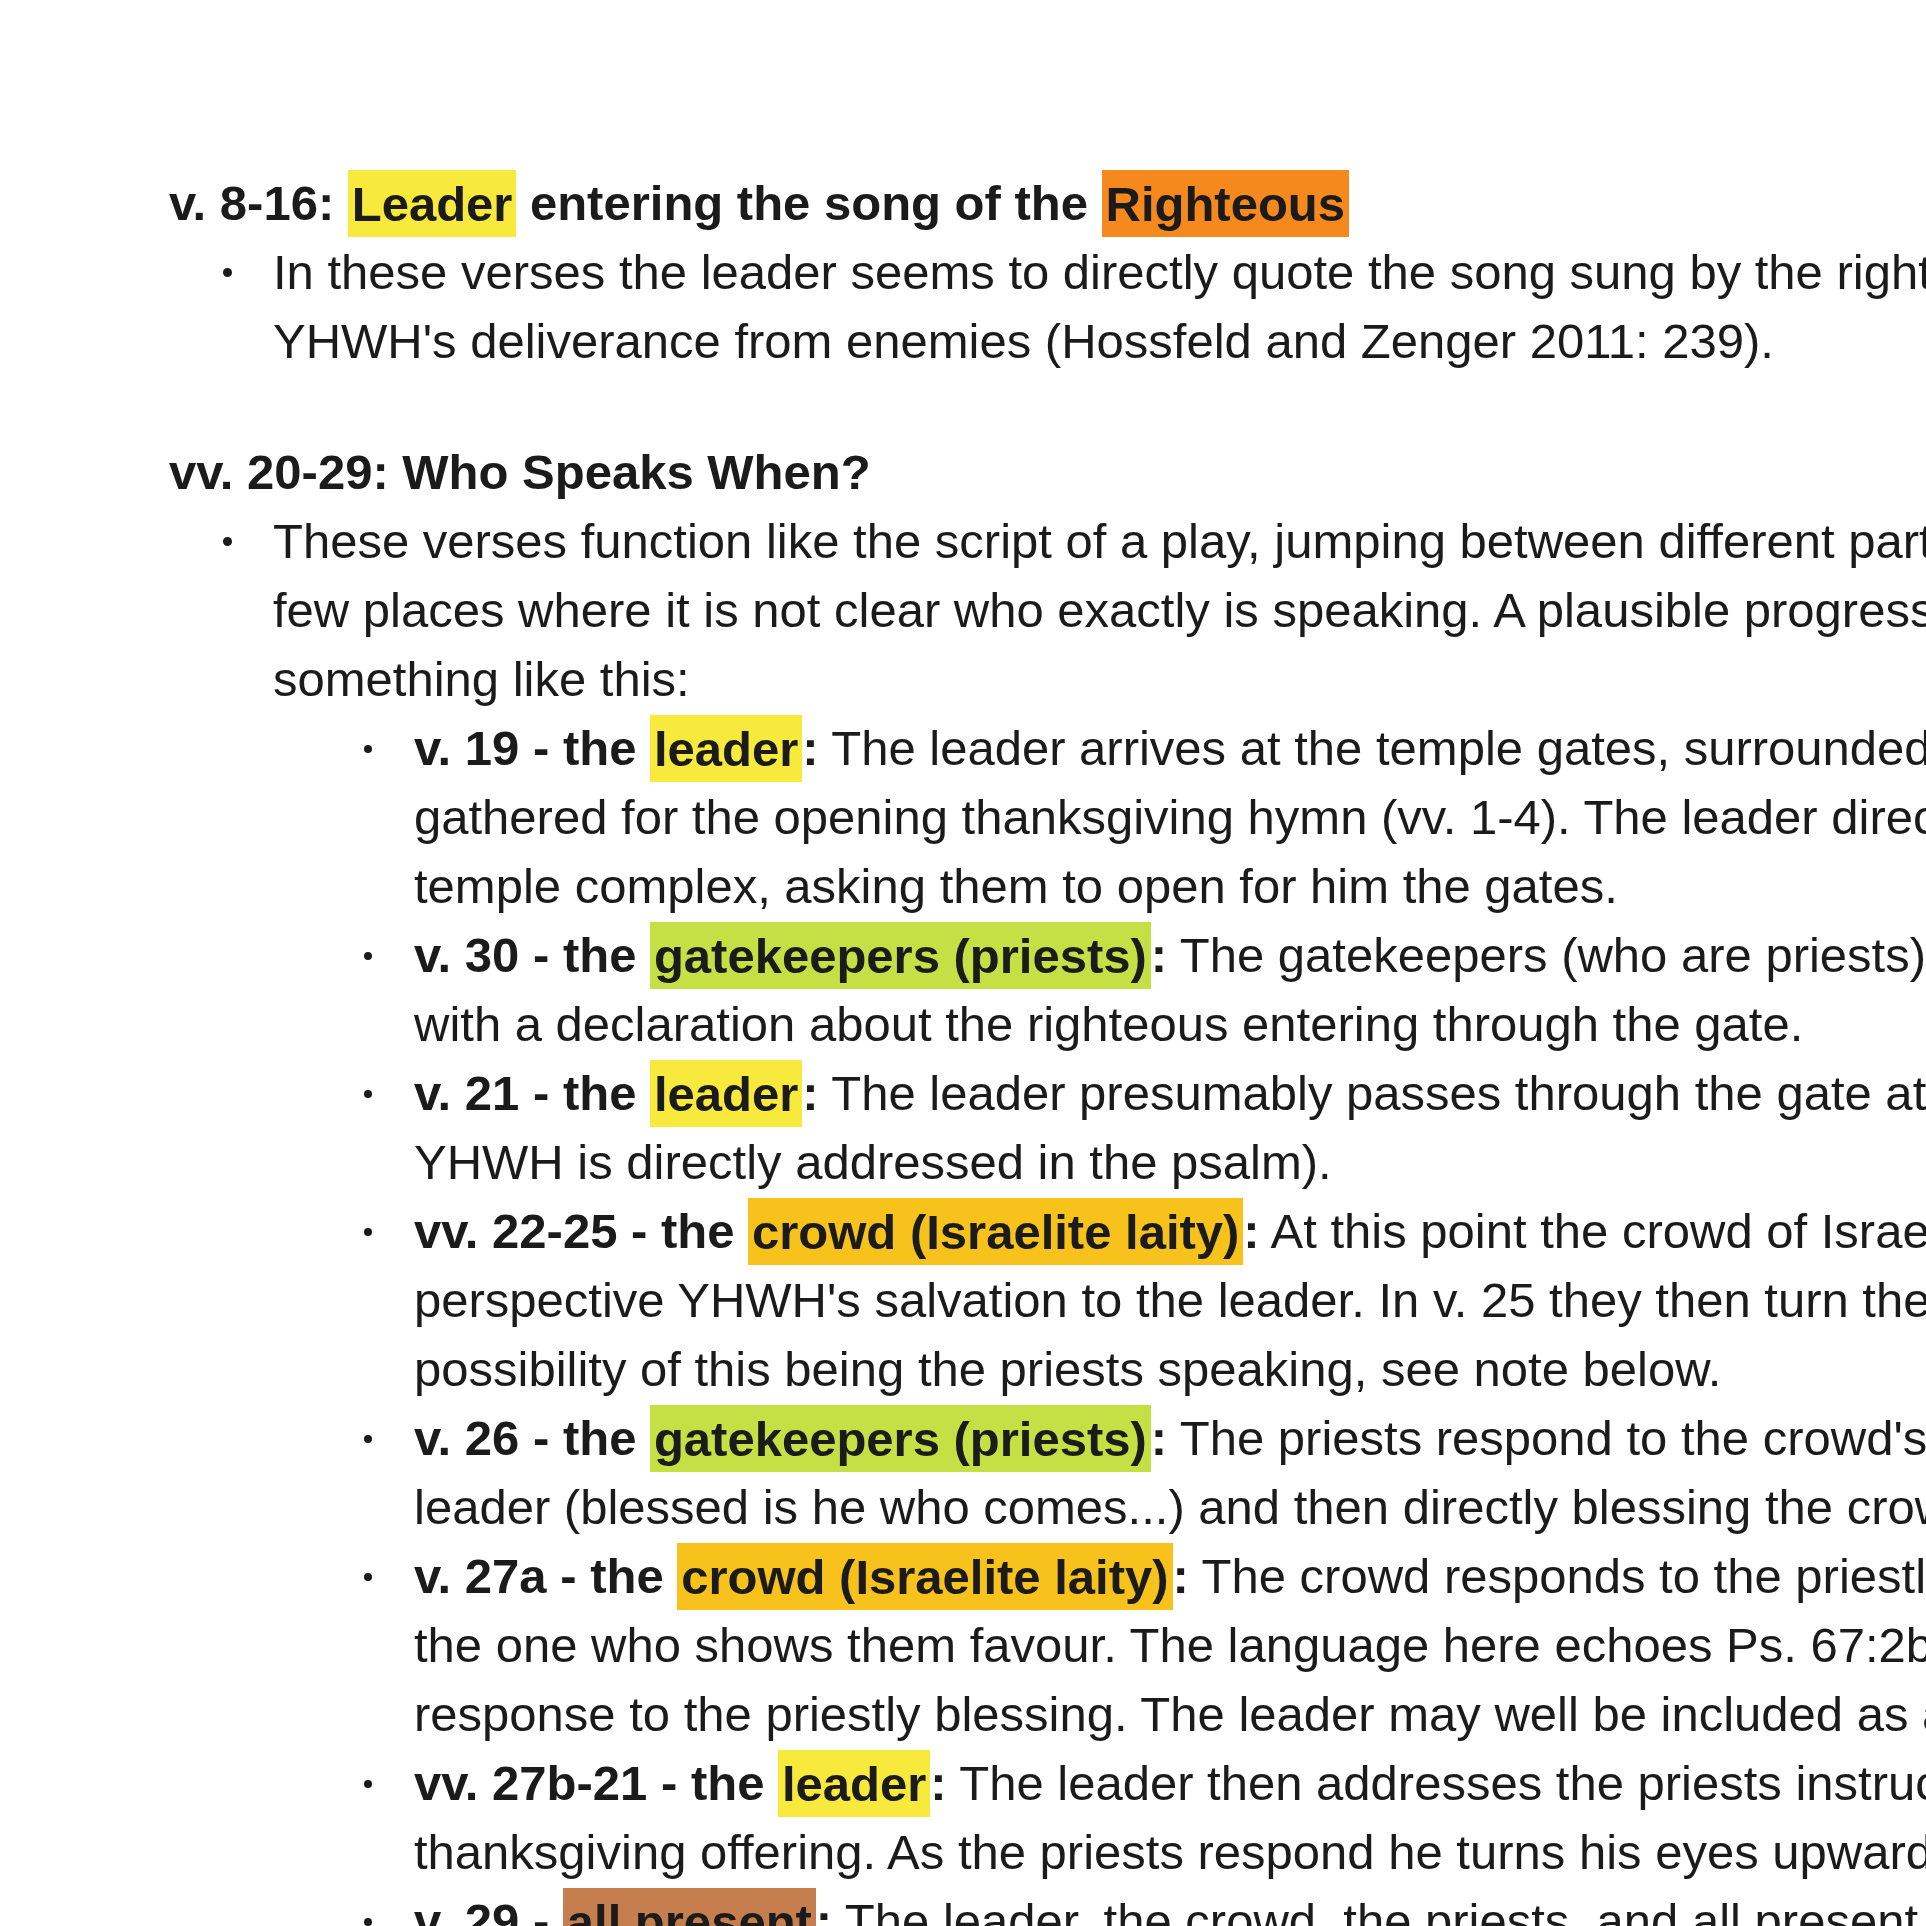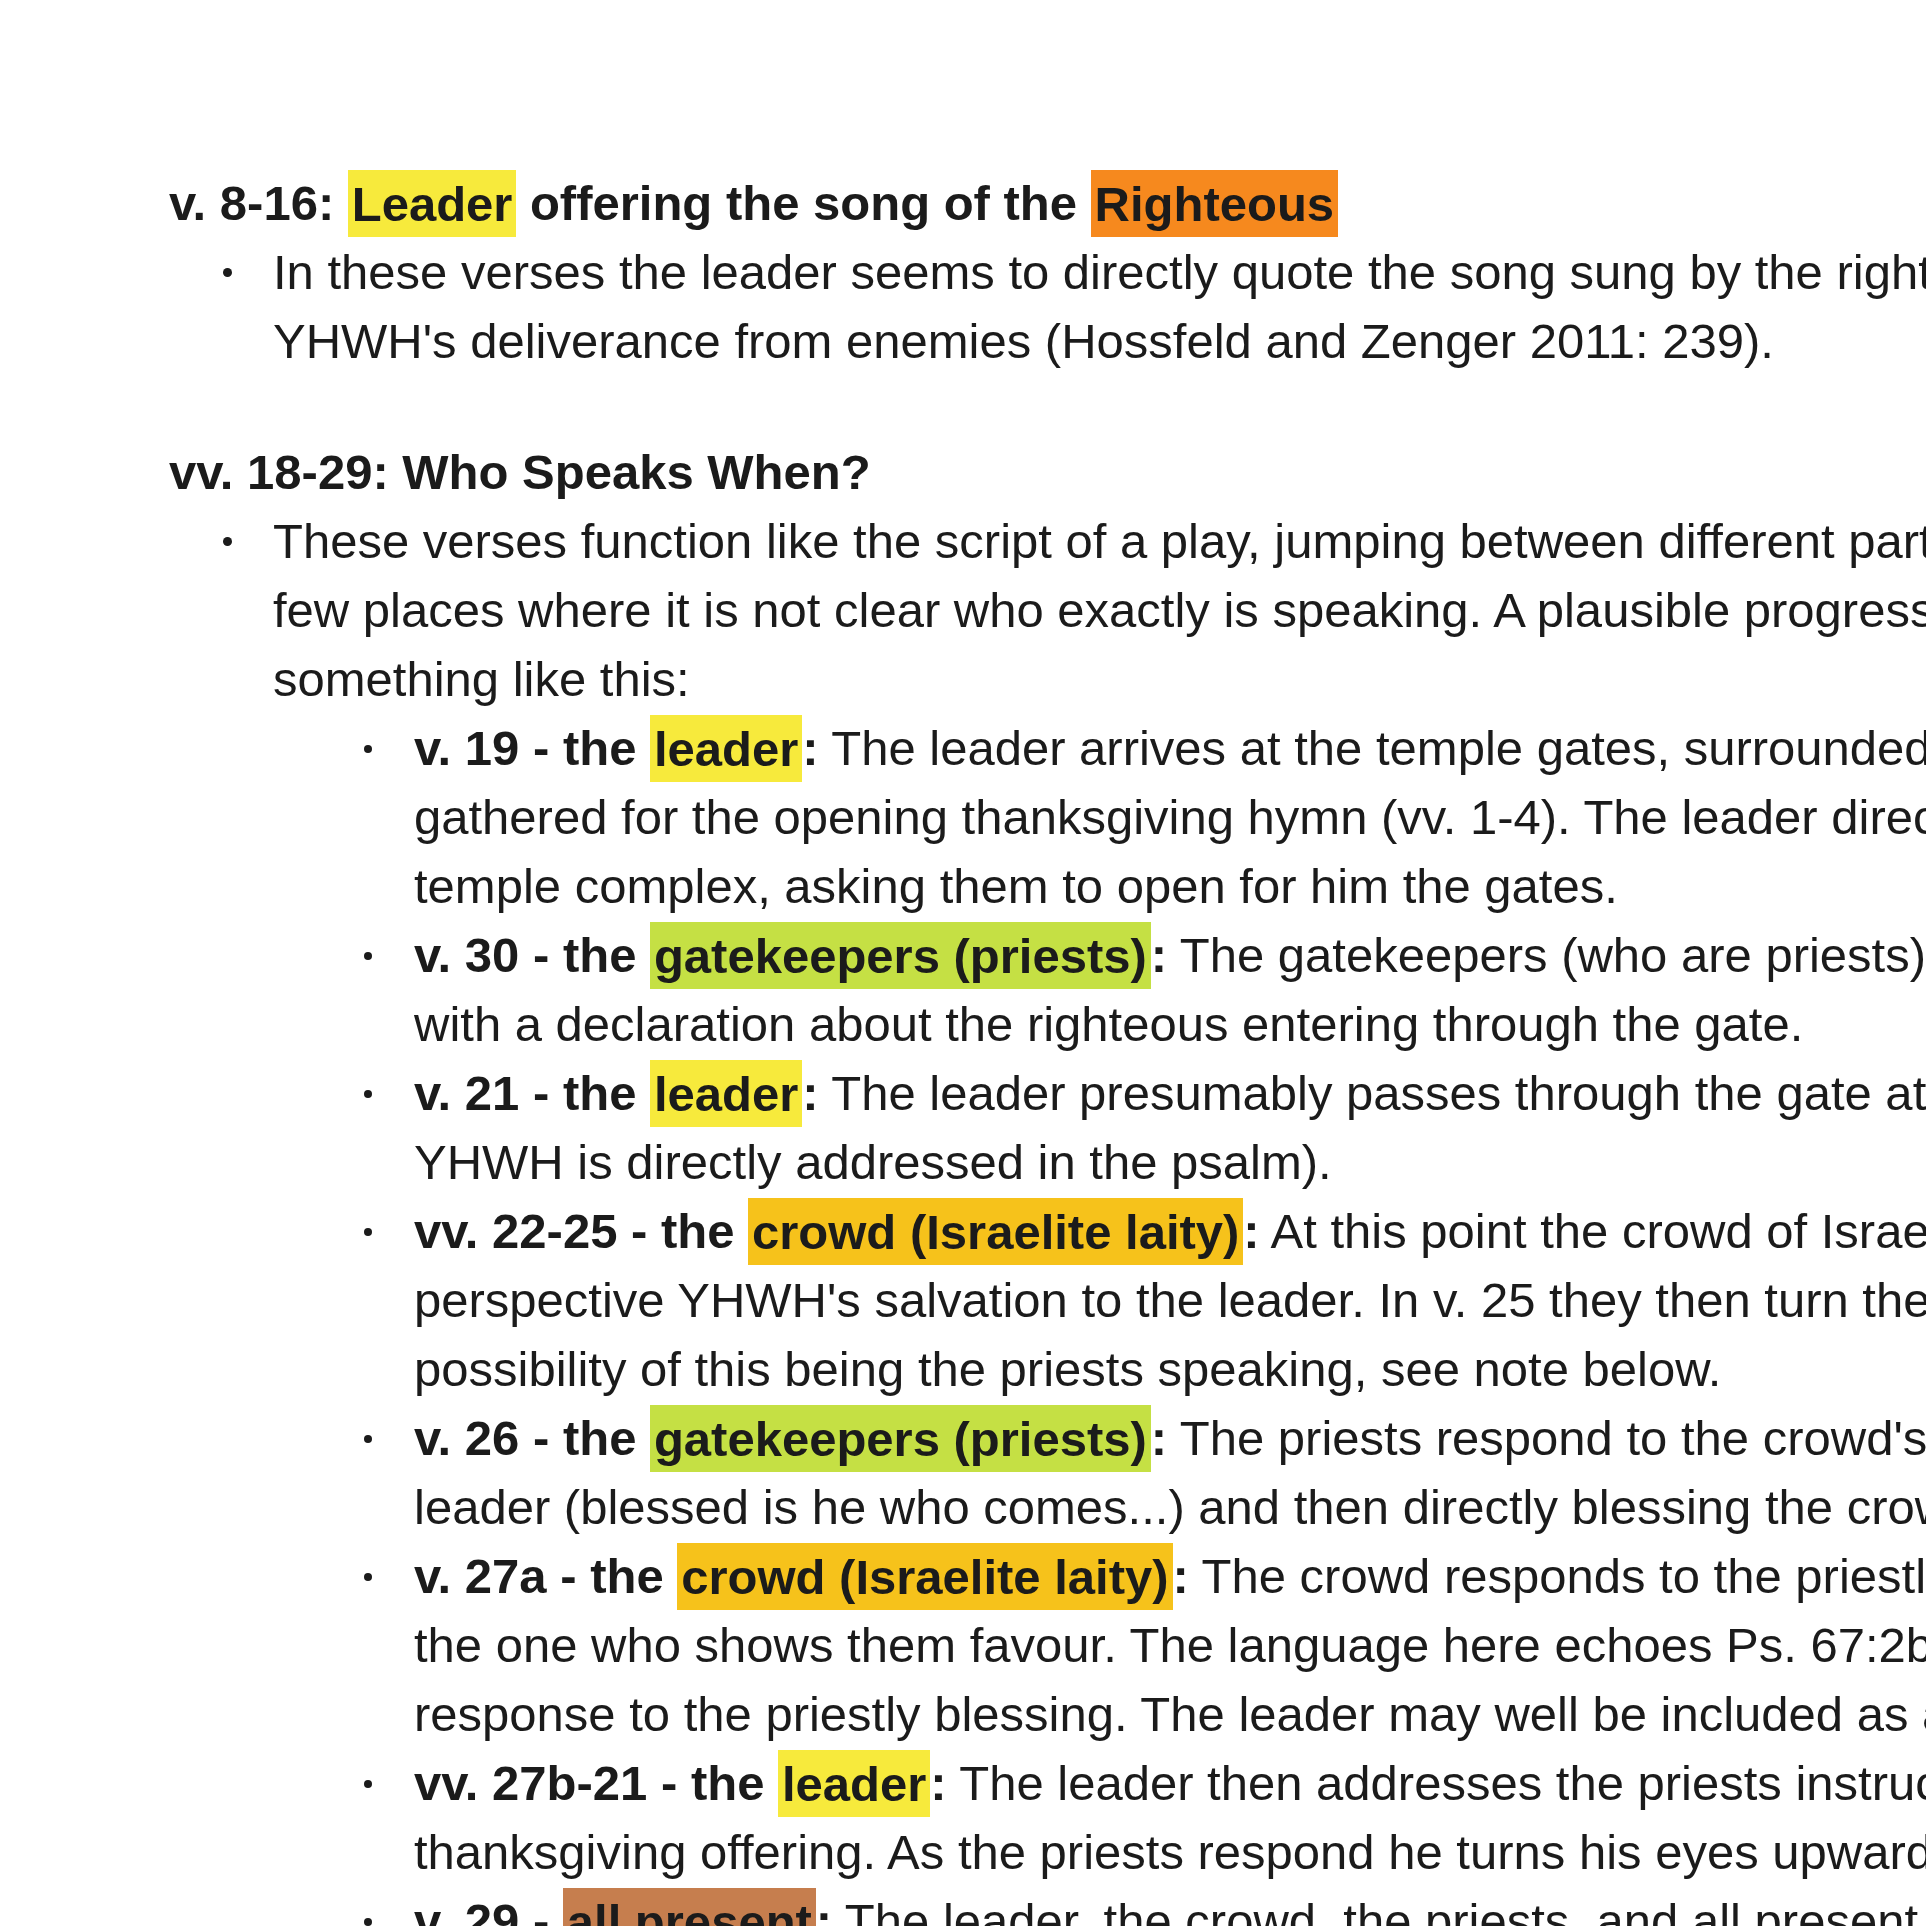--- a/index.html
+++ b/index.html
@@ -58,29 +58,29 @@
   }
   .b { font-weight: 700; }
   .hl { padding: 6.5px 3.9px; text-align: right; }
 </style>
 </head>
 <body>
 
 <div class="page">
   <div>
       <section class="doc-section">
-        <h2 class="heading"><span>v. 8-16: </span><span class="hl" style="background-color: rgb(247, 234, 60);">Leader</span><span> offering the song of the </span><span class="hl" style="background-color: rgb(246, 137, 30); margin-top: 32px;">Righteous</span></h2>
+        <h2 class="heading"><span>v. 8-16: </span><span class="hl" style="background-color: rgb(247, 234, 60);">Leader</span><span> entering the song of the </span><span class="hl" style="background-color: rgb(246, 137, 30); margin-top: 32px;">Righteous</span></h2>
         <ul class="lvl1">
           <li class="lvl1-item">
             <div class="bullet-text"><span>In these verses the leader seems to directly quote the song sung by the righteous in their tents, probably a victory song after YHWH's deliverance from enemies (Hossfeld and Zenger 2011: 239).</span></div>
           </li>
         </ul>
       </section>
       <section class="doc-section">
-        <h2 class="heading"><span>vv. 18-29: Who Speaks When?</span></h2>
+        <h2 class="heading"><span>vv. 20-29: Who Speaks When?</span></h2>
         <ul class="lvl1">
           <li class="lvl1-item">
             <div class="bullet-text"><span>These verses function like the script of a play, jumping between different participants speaking at different points. There are a few places where it is not clear who exactly is speaking. A plausible progression of who is speaking, however, would look something like this:</span></div>
             <ul class="lvl2">
               <li class="lvl2-item">
                 <div class="bullet-text"><span class="b">v. 19 - the </span><span class="b hl" style="background-color: rgb(247, 234, 60);">leader</span><span class="b">:</span><span> The leader arrives at the temple gates, surrounded by the crowd and some priests with whom he gathered for the opening thanksgiving hymn (vv. 1-4). The leader directly addressees the priestly gatekeepers of the temple complex, asking them to open for him the gates.</span></div>
               </li>
               <li class="lvl2-item">
                 <div class="bullet-text"><span class="b">v. 30 - the </span><span class="b hl" style="background-color: rgb(197, 224, 68);">gatekeepers (priests)</span><span class="b">:</span><span> The gatekeepers (who are priests) grant access through the gates by responding with with a declaration about the righteous entering through the gate.</span></div>
               </li>

